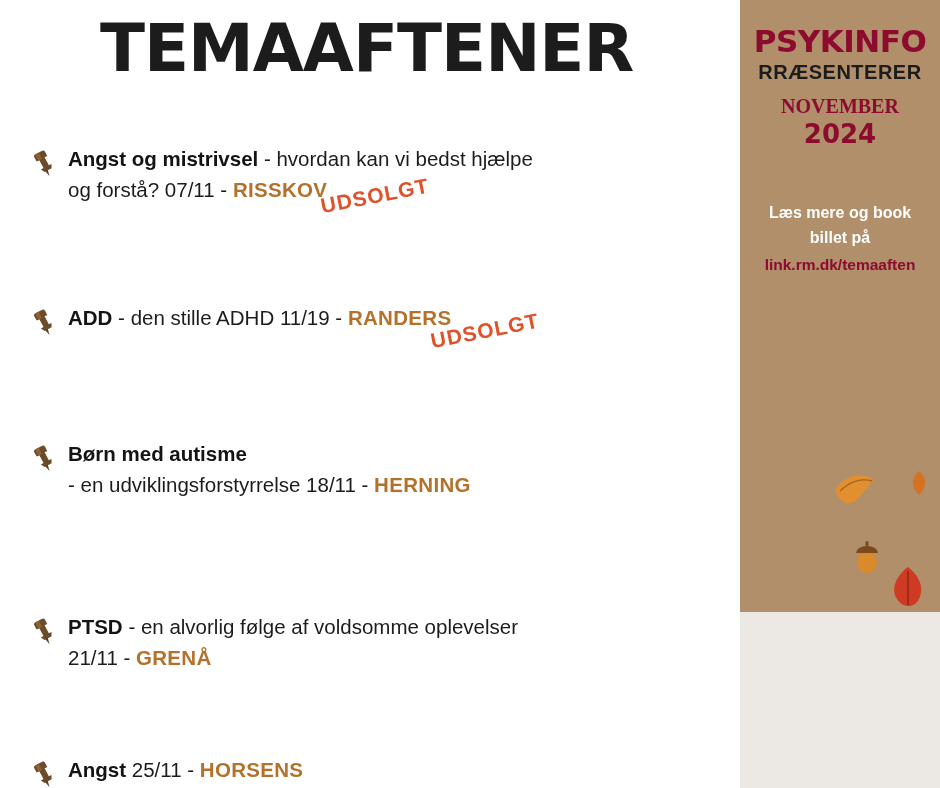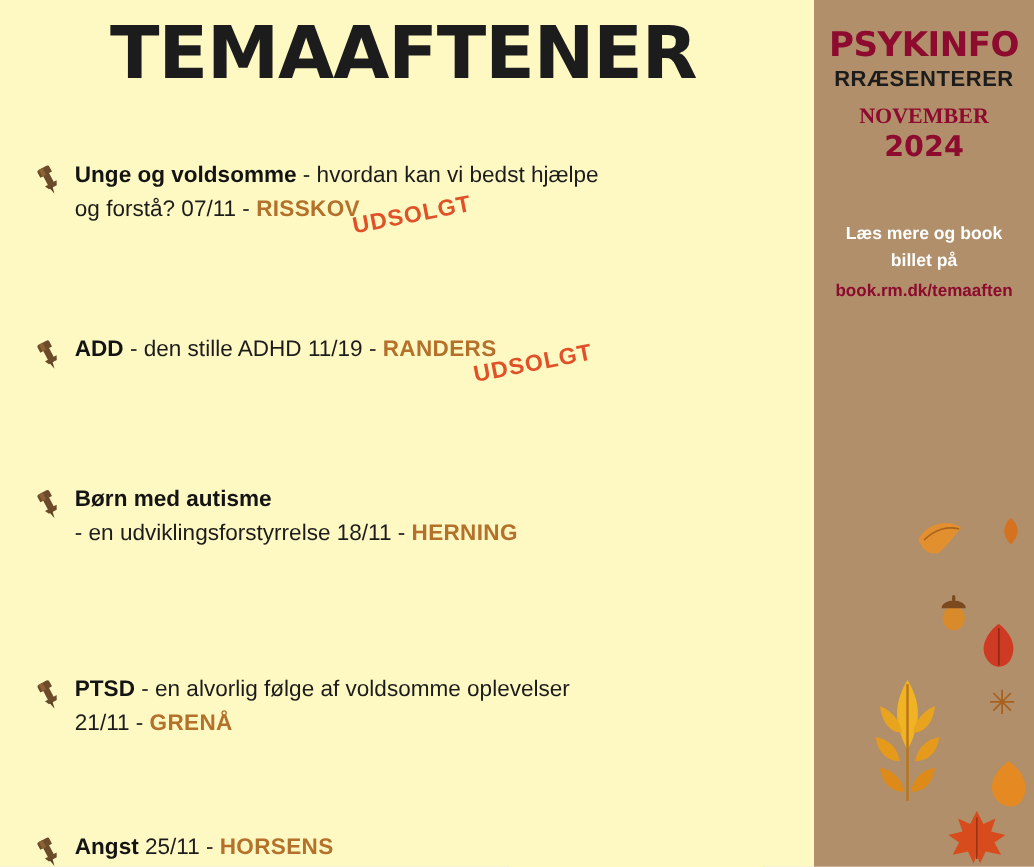--- a/index.html
+++ b/index.html
@@ -18,21 +18,21 @@
     width: 940px;
     height: 788px;
     background: #ece9e4;
     display: flex;
   }
   
   .left {
     position: relative;
     width: 740px;
     height: 788px;
-    background: #fef9c3;
+    background: #ffffff;
     box-sizing: border-box;
   }
   .poster-title {
     position: absolute;
     left: 100px;
     top: 10px;
     font-size: 66px;
     font-weight: bold;
     letter-spacing: -1px;
     color: #1c1c1c;
@@ -91,21 +91,21 @@
     font-family: "Liberation Sans", sans-serif;
     white-space: nowrap;
   }
   .sold-out-1 { left: 320px; top: 40px; }
   .sold-out-2 { left: 430px; top: 16px; }
 
   
   .right {
     position: relative;
     width: 200px;
-    height: 788px;
+    height: 612px;
     background: #b08f6a;
     text-align: center;
     box-sizing: border-box;
     overflow: hidden;
   }
   .brand {
     margin-top: 22px;
     font-size: 31px;
     font-weight: bold;
     color: #8c0b2e;
@@ -175,21 +175,21 @@
         <span class="pin-icon">
           <svg width="30" height="30" viewBox="0 0 30 30">
             <g transform="rotate(-28 15 15)">
               <path d="M13 2 h8 a2 2 0 0 1 2 2 v5 h-3 v9 h3 l-2 4 h-8 l-2 -4 h3 v-9 h-3 v-5 a2 2 0 0 1 2 -2 z" fill="#6b4b2a"></path>
               <path d="M14 21 l1.5 7 l1.5 -7 z" fill="#5a3f22"></path>
               <path d="M13 2 h4 v7 h-4 z" fill="#8a6235"></path>
             </g>
           </svg>
         </span>
         <div class="event-line">
-          <span class="ev-title">Unge og voldsomme</span><span> - hvordan kan vi bedst hjælpe</span>
+          <span class="ev-title">Angst og mistrivsel</span><span> - hvordan kan vi bedst hjælpe</span>
         </div>
         <div class="event-line second">
           <span>og forstå? 07/11 - </span><span class="ev-city">RISSKOV</span>
         </div>
         <span class="sold-out sold-out-1">UDSOLGT</span>
       </div>
 
       <div class="event event-2">
         <span class="pin-icon">
           <svg width="30" height="30" viewBox="0 0 30 30">
@@ -263,21 +263,21 @@
   <div class="right">
     <div class="brand">
       <div>PSYKINFO</div>
     </div>
     <div class="presenter">RRÆSENTERER</div>
     <div class="month">NOVEMBER</div>
     <div class="year">2024</div>
     <div class="booking">
       <div>Læs mere og book</div>
       <div>billet på</div>
-      <a class="booking-link" href="#">book.rm.dk/temaaften</a>
+      <a class="booking-link" href="#">link.rm.dk/temaaften</a>
     </div>
 
     <span class="leaf leaf-a">
       <svg width="46" height="40" viewBox="0 0 46 40">
         <path d="M3 20 C12 4 32 2 42 10 C34 18 30 26 22 32 C14 36 6 30 3 20 Z" fill="#e2902f"></path>
         <path d="M8 21 C18 11 30 8 40 11" stroke="#a8641c" stroke-width="1.4" fill="none"></path>
       </svg>
     </span>
     <span class="leaf leaf-b">
       <svg width="22" height="26" viewBox="0 0 22 26">

